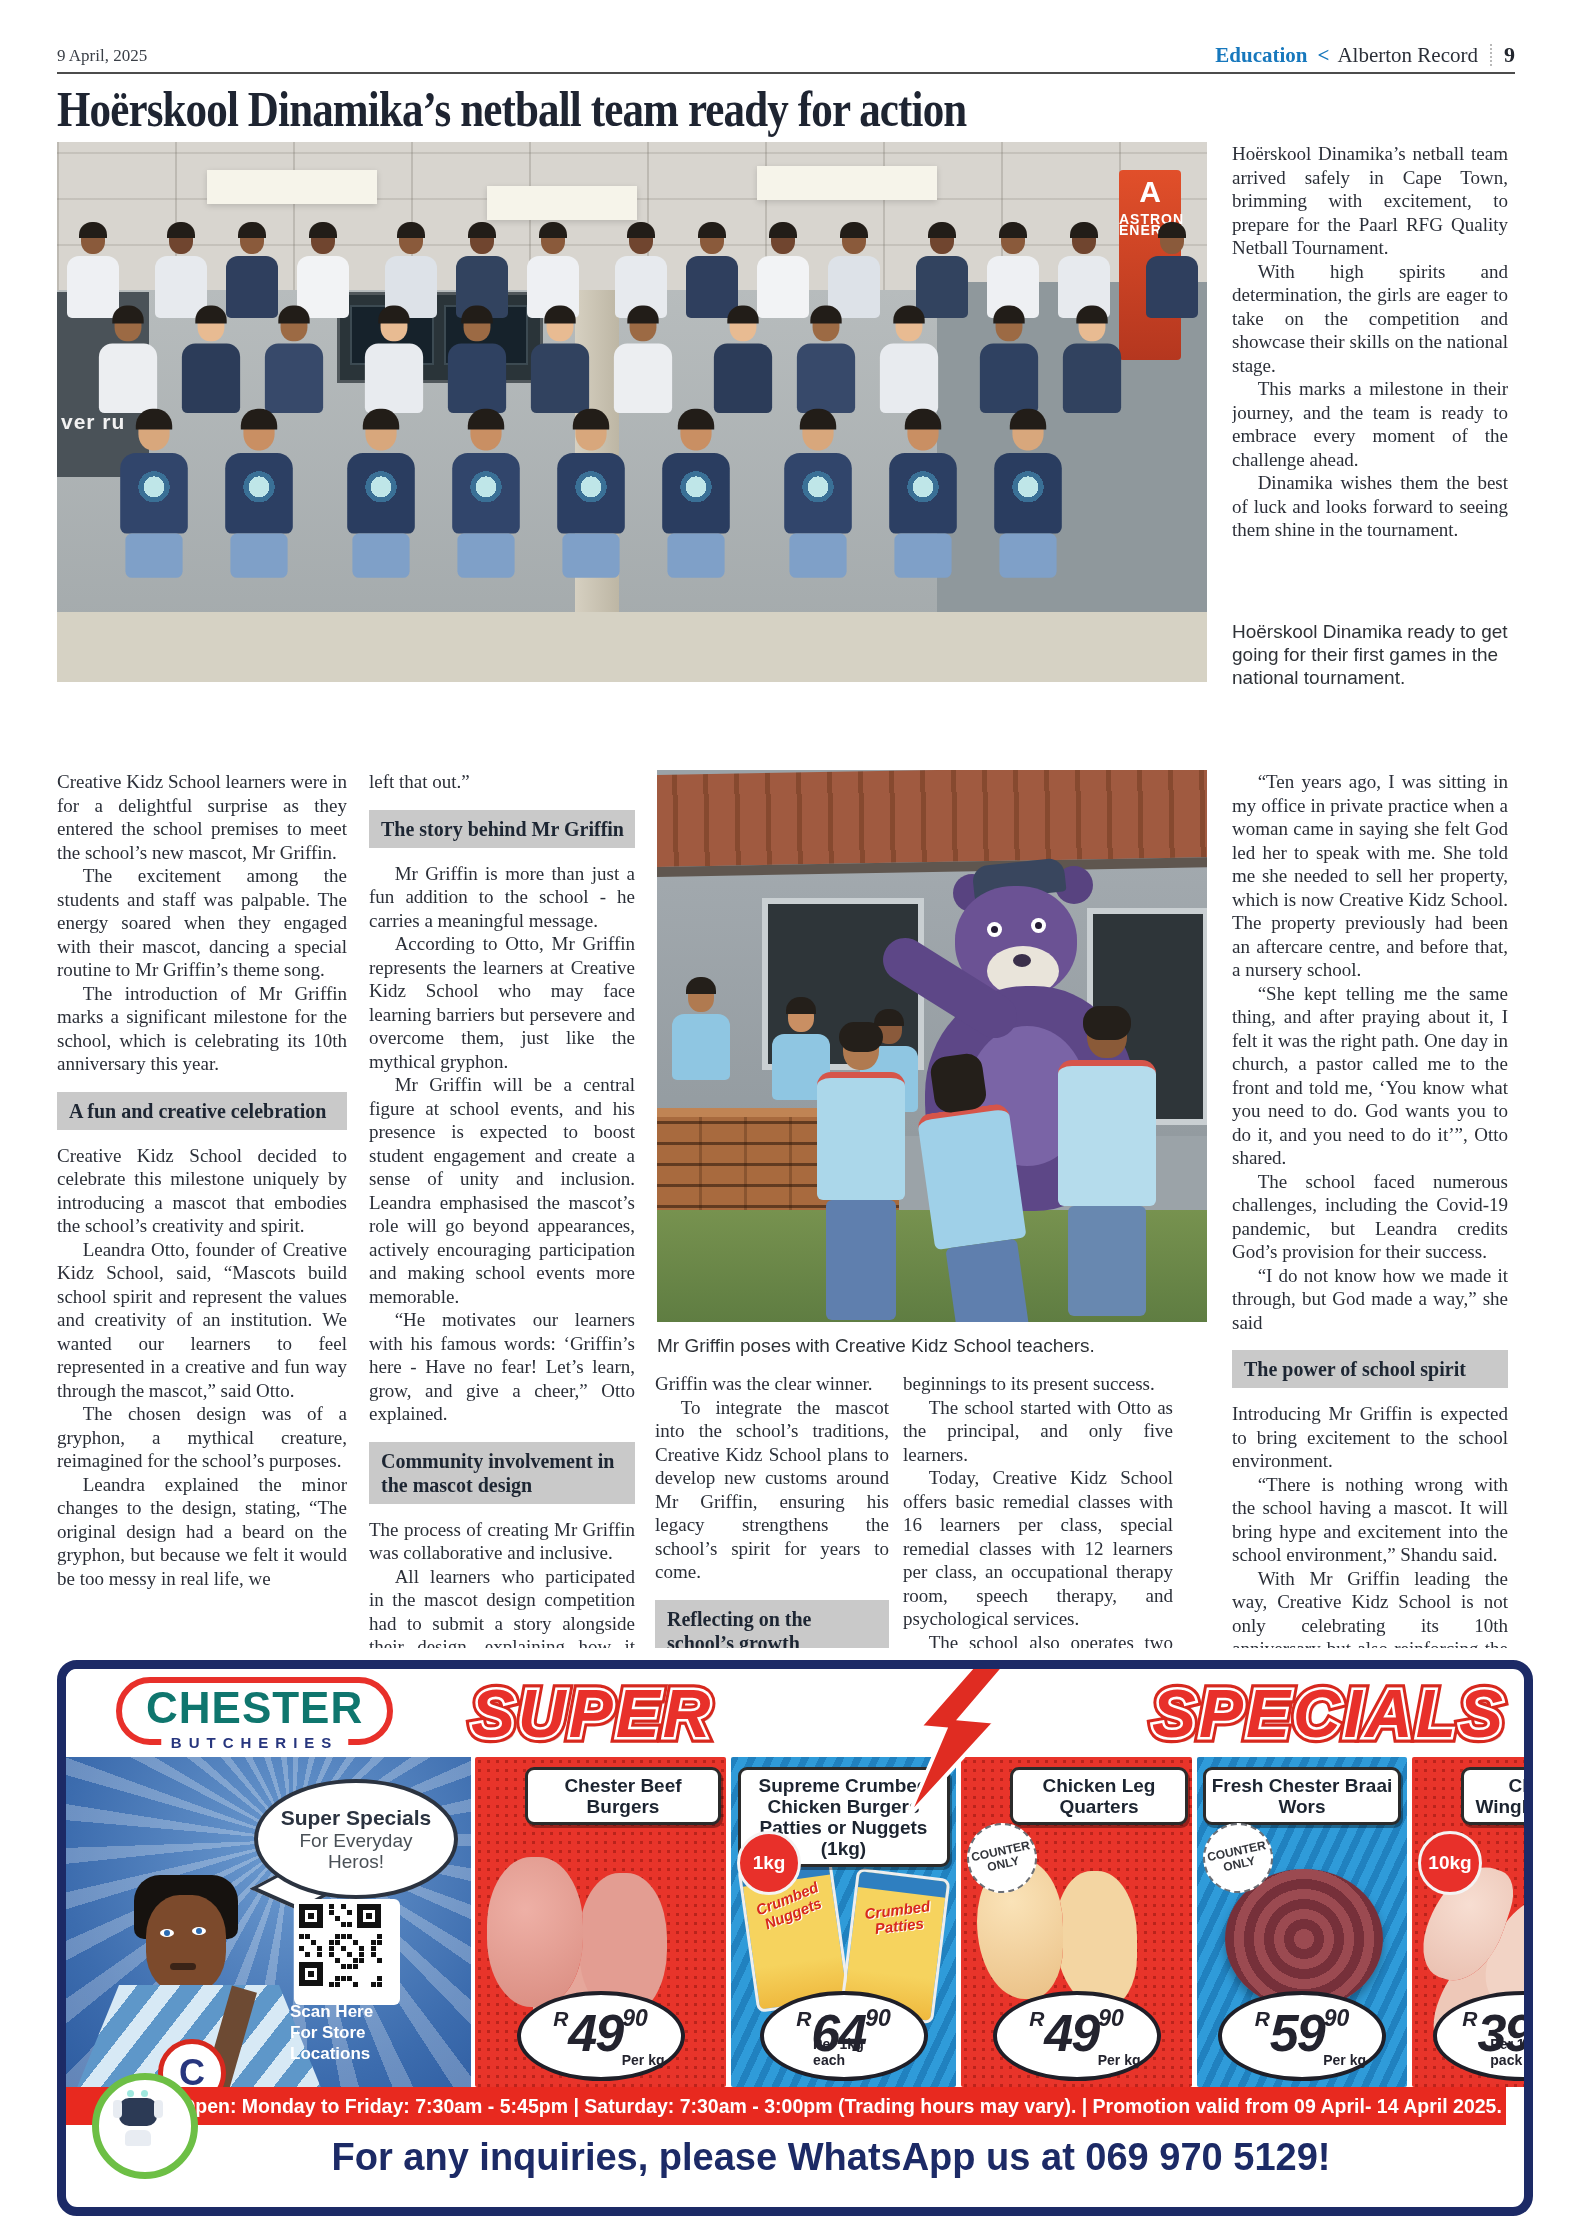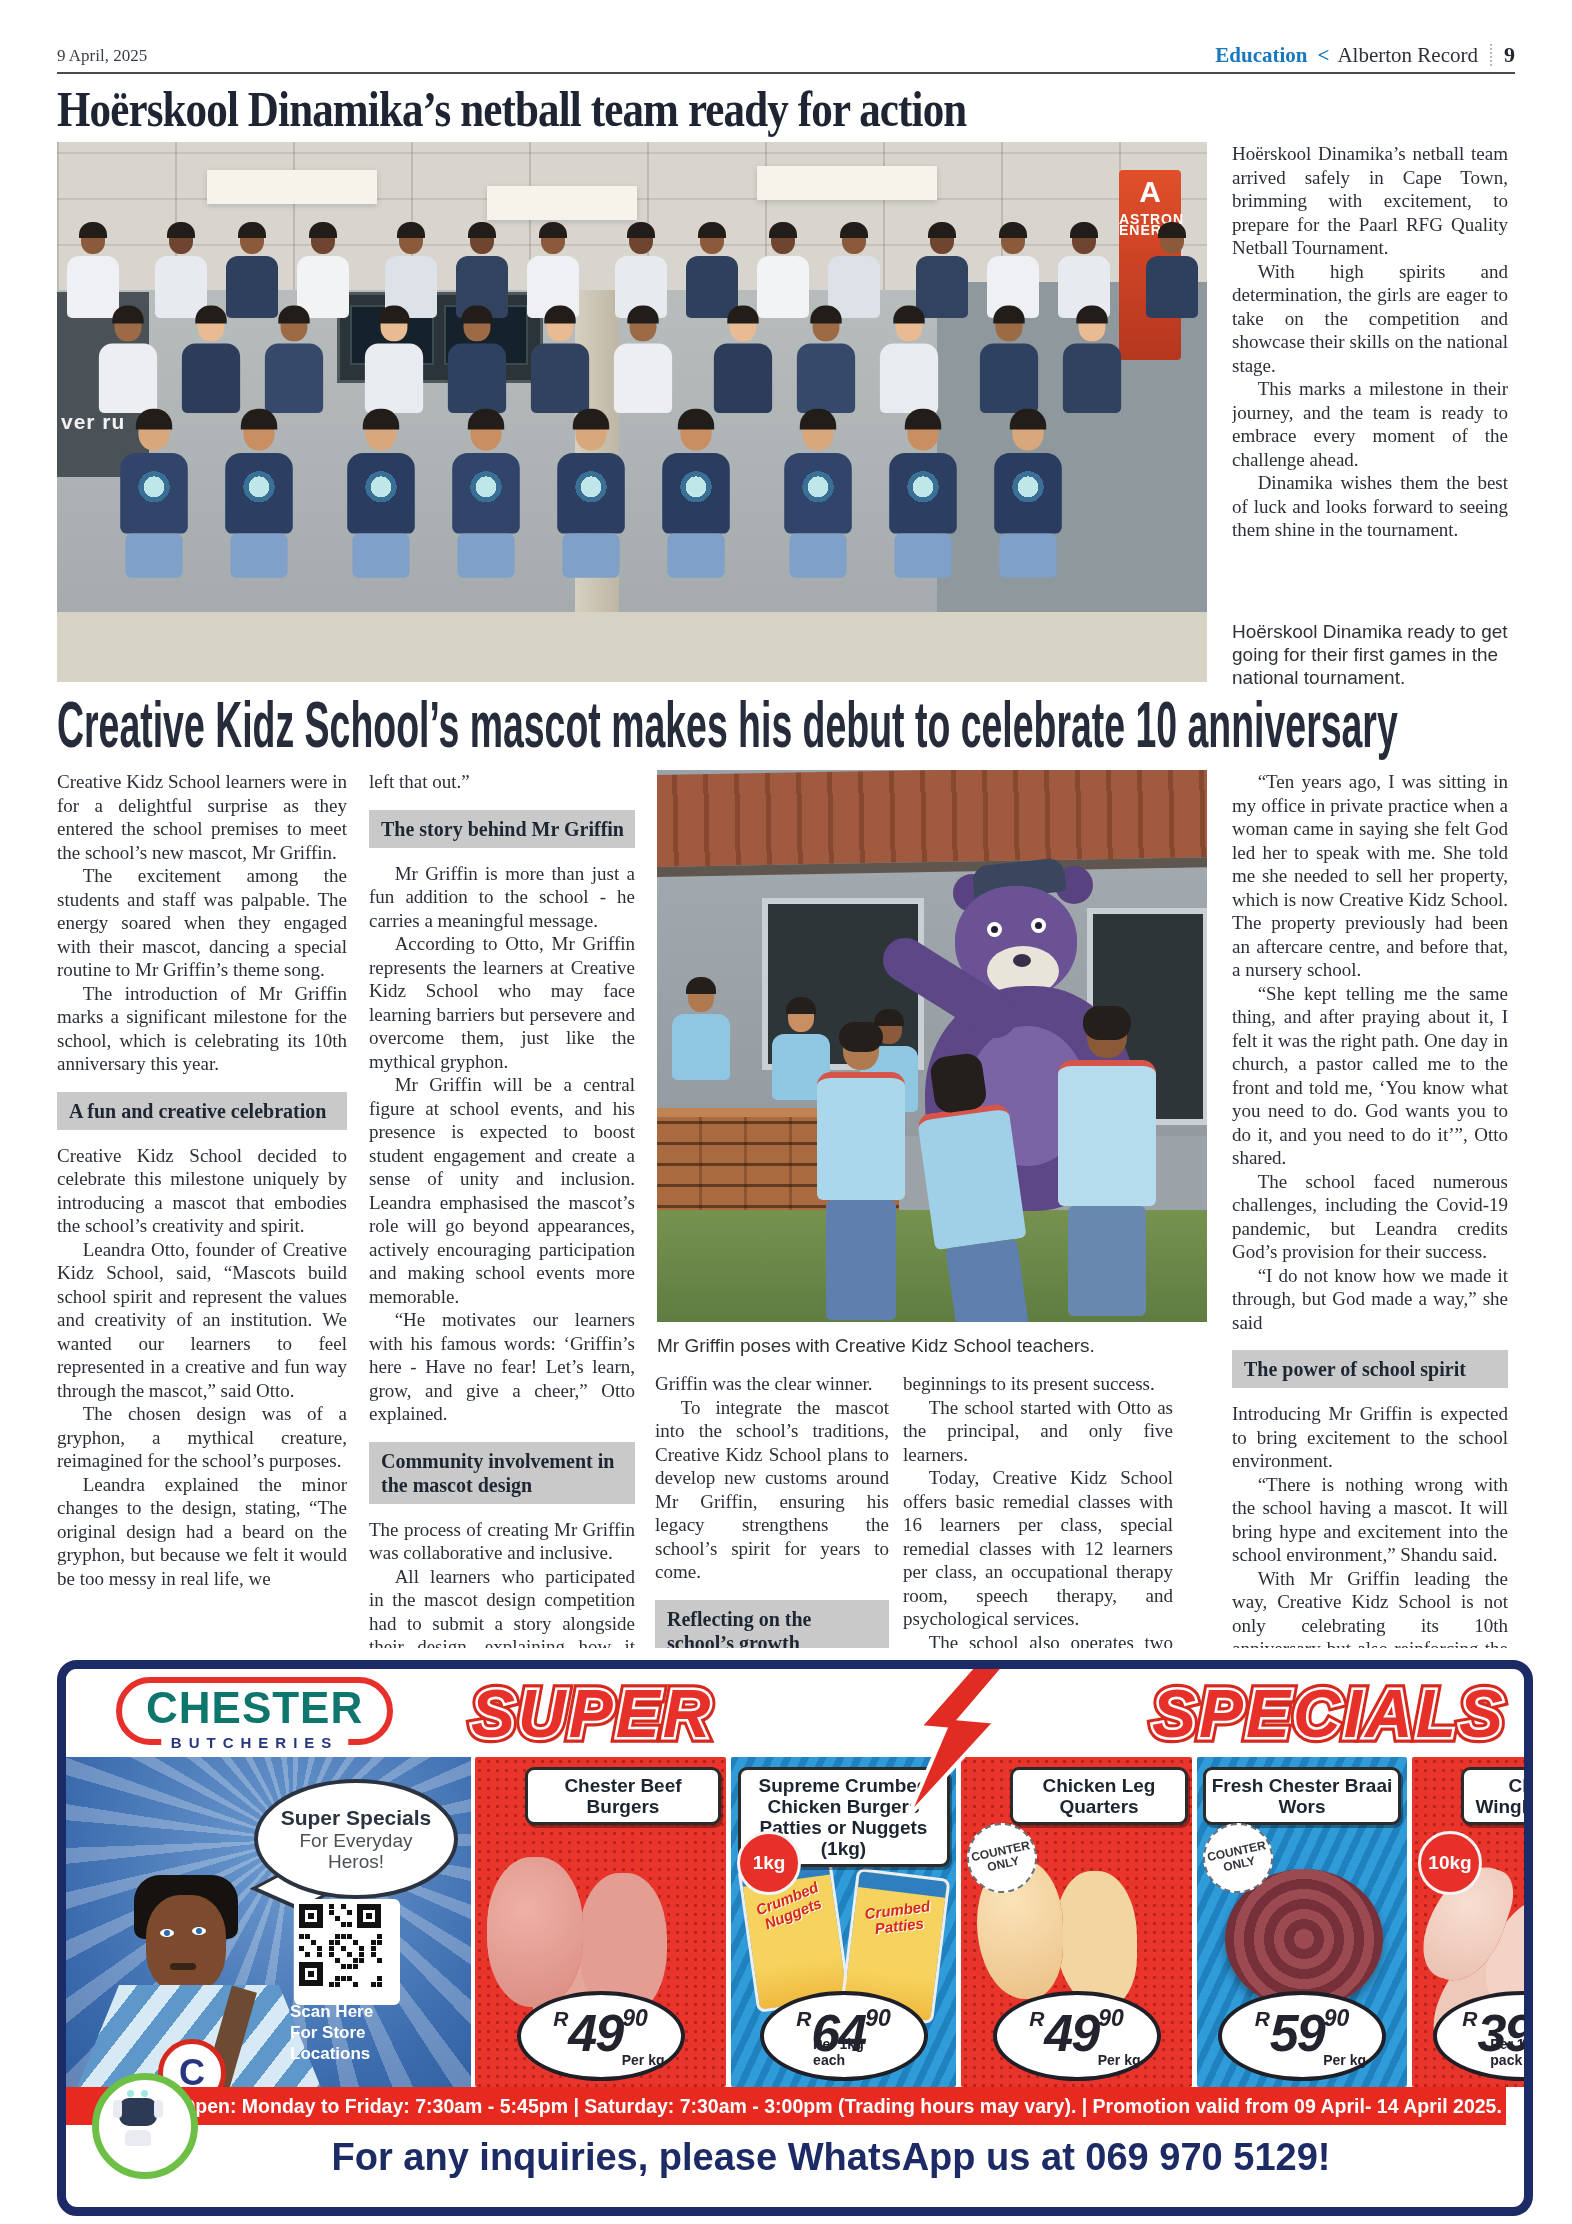--- a/index.html
+++ b/index.html
@@ -447,23 +447,20 @@
 
   <div class="abs a1col">
 
   <div class="blk p">Hoërskool Dinamika’s netball team arrived safely in Cape Town, brimming with excitement, to prepare for the Paarl RFG Quality Netball Tournament.</div>
       <div class="blk p ind">With high spirits and determination, the girls are eager to take on the competition and showcase their skills on the national stage.</div>
       <div class="blk p ind">This marks a milestone in their journey, and the team is ready to embrace every moment of the challenge ahead.</div>
       <div class="blk p ind">Dinamika wishes them the best of luck and looks forward to seeing them shine in the tournament.</div>
     </div>
   <div class="abs caption cap1">Hoërskool Dinamika ready to get going for their first games in the national tournament.</div>
 
-  <div class="abs h2wrap">
-    <div class="headline2">Creative Kidz School’s mascot makes his debut to celebrate 10 anniversary</div>
-  </div>
 
   <div class="abs colx col1">
 
   <div class="blk p">Creative Kidz School learners were in for a delightful surprise as they entered the school premises to meet the school’s new mascot, Mr Griffin.</div>
       <div class="blk p ind">The excitement among the students and staff was palpable. The energy soared when they engaged with their mascot, dancing a special routine to Mr Griffin’s theme song.</div>
       <div class="blk p ind">The introduction of Mr Griffin marks a significant milestone for the school, which is celebrating its 10th anniversary this year.</div>
       <div class="blk sub">A fun and creative celebration</div>
       <div class="blk p">Creative Kidz School decided to celebrate this milestone uniquely by introducing a mascot that embodies the school’s creativity and spirit.</div>
       <div class="blk p ind">Leandra Otto, founder of Creative Kidz School, said, “Mascots build school spirit and represent the values and creativity of an institution. We wanted our learners to feel represented in a creative and fun way through the mascot,” said Otto.</div>
       <div class="blk p ind">The chosen design was of a gryphon, a mythical creature, reimagined for the school’s purposes.</div>

